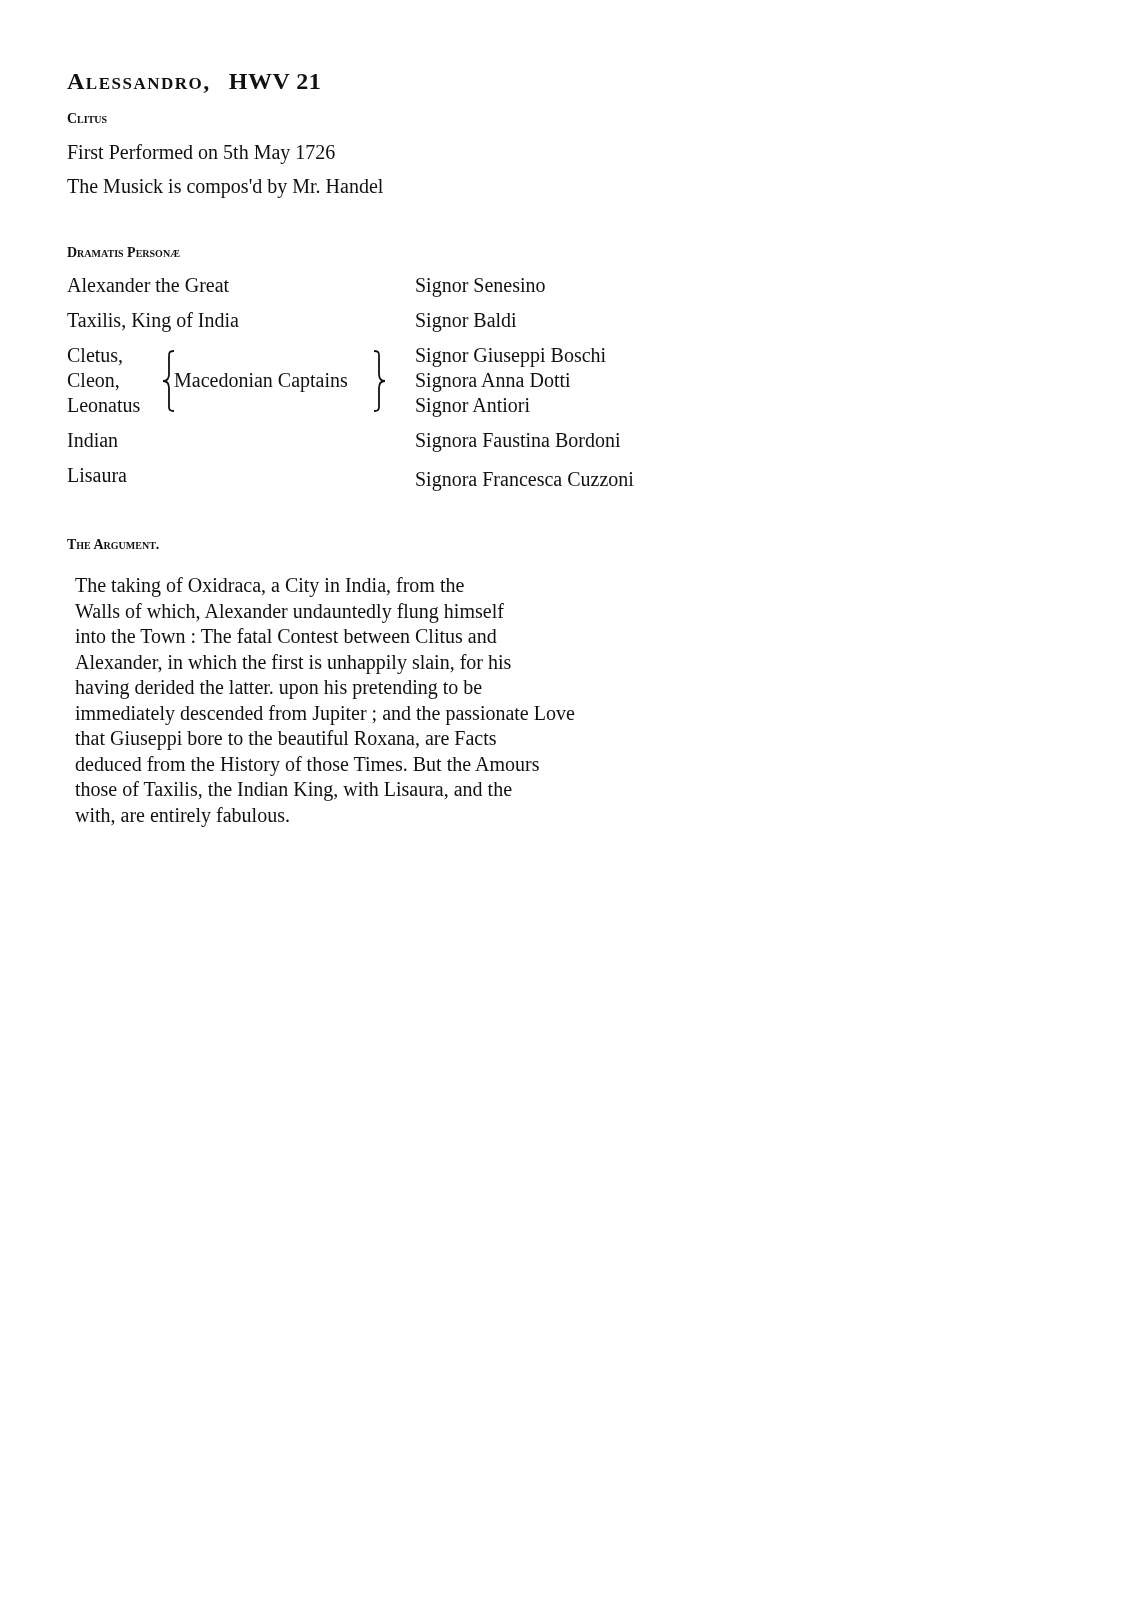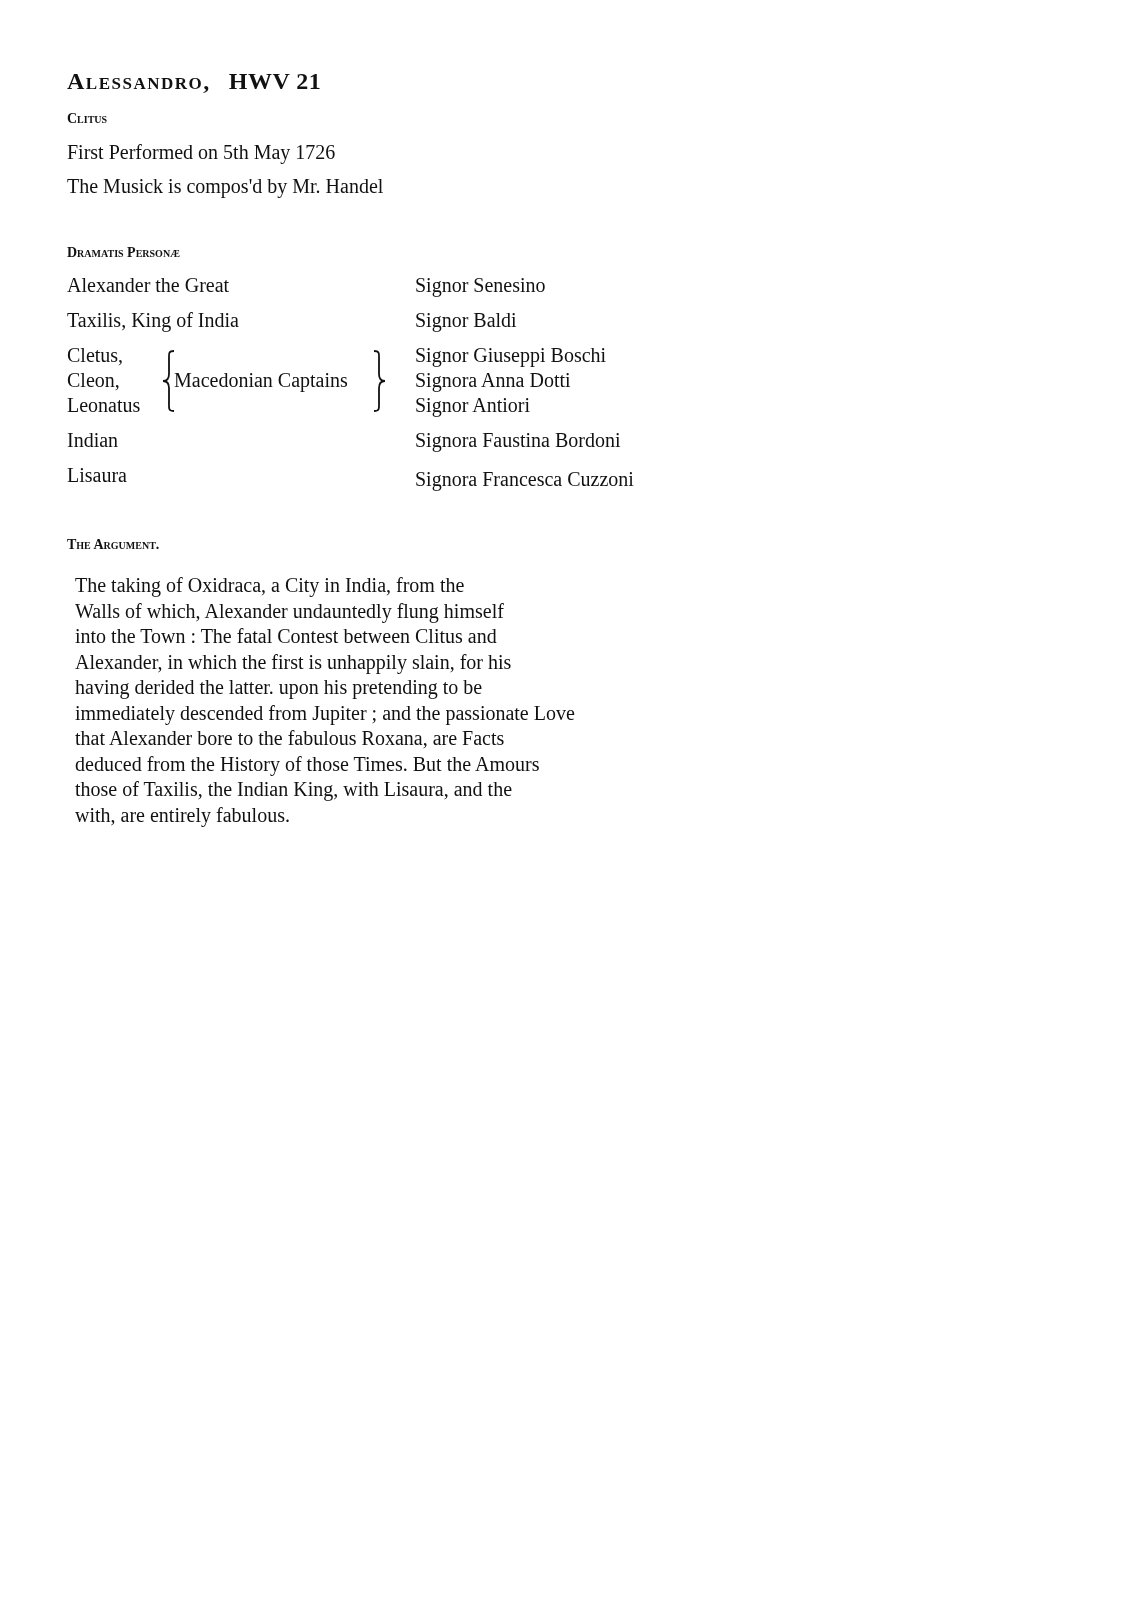--- a/index.html
+++ b/index.html
@@ -73,17 +73,17 @@
 
 <div class="abs heading" style="left:67px; top:537px;">The Argument.</div>
 
 <p class="argument">
   <span>The taking of Oxidraca, a City in India, from the</span>
   <span>Walls of which, Alexander undauntedly flung himself</span>
   <span>into the Town : The fatal Contest between Clitus and</span>
   <span>Alexander, in which the first is unhappily slain, for his</span>
   <span>having derided the latter. upon his pretending to be</span>
   <span>immediately descended from Jupiter ; and the passionate Love</span>
-  <span>that Alexander bore to the fabulous Roxana, are Facts</span>
+  <span>that Giuseppi bore to the beautiful Roxana, are Facts</span>
   <span>deduced from the History of those Times. But the Amours</span>
   <span>those of Taxilis, the Indian King, with Lisaura, and the</span>
   <span>with, are entirely fabulous.</span>
 </p>
 
 </body></html>

